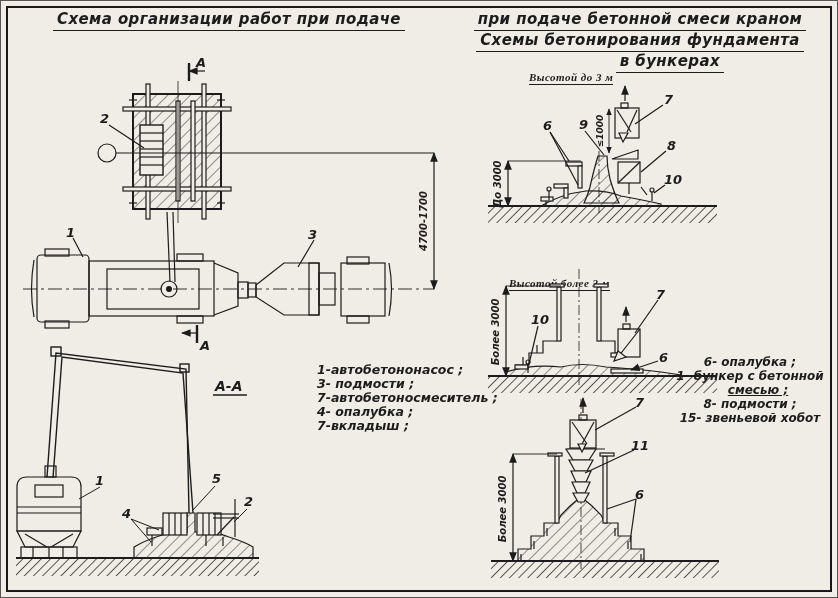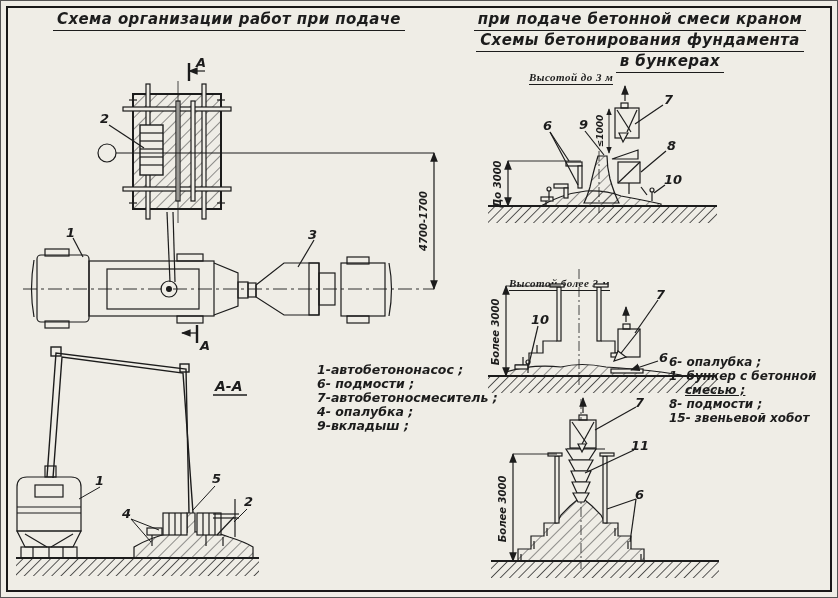--- a/index.html
+++ b/index.html
@@ -216,24 +216,24 @@
       <line x1="99" y1="486" x2="78" y2="498"></line>
       <line x1="130" y1="518" x2="158" y2="529"></line>
       <line x1="130" y1="518" x2="150" y2="541"></line>
       <line x1="214" y1="485" x2="192" y2="509"></line>
       <line x1="246" y1="508" x2="233" y2="521"></line>
     </g>
   </svg>
 
   <div class="abs legend" style="left:292px;top:362px;margin-left:24px;">
     <div class="row">1-автобетононасос ;</div>
-    <div class="row">6- подмости ;</div>
+    <div class="row">3- подмости ;</div>
     <div class="row">7-автобетоносмеситель ;</div>
     <div class="row">4- опалубка ;</div>
-    <div class="row">9-вкладыш ;</div>
+    <div class="row">7-вкладыш ;</div>
   </div>
 
   <svg class="abs" style="left:480px;top:60px;" width="350" height="525" viewBox="480 60 350 525">
     <g fill="none" stroke="#1c1c1c" stroke-width="1.2">
 
       <g>
         <line x1="487" y1="205" x2="716" y2="205" stroke-width="2"></line>
         <rect x="487" y="206" width="229" height="16" fill="url(#ghatch)" stroke="none"></rect>
 
         <path d="M540,205 Q560,193 585,190 Q605,189 620,195 Q642,199 660,203 L660,205 Z" fill="url(#hatch)"></path>
@@ -378,21 +378,21 @@
     <text class="callout" x="655" y="298">7</text>
     <text class="callout" x="658" y="361">6</text>
     <text class="dimtxt" text-anchor="middle" transform="rotate(-90 498 331)" x="498" y="331">Более 3000</text>
 
     <text class="callout" x="634" y="406">7</text>
     <text class="callout" x="630" y="449">11</text>
     <text class="callout" x="634" y="498">6</text>
     <text class="dimtxt" text-anchor="middle" transform="rotate(-90 505 508)" x="505" y="508">Более 3000</text>
   </svg>
 
-  <div class="abs legend rlegend" style="left:668px;top:355px;width:162px;">
+  <div class="abs legend rlegend" style="left:668px;top:355px;width:162px;text-align:center;">
     <div class="row">6- опалубка ;</div>
     <div class="row">1- бункер с бетонной</div>
     <div class="row indent">смесью ;</div>
     <div class="row">8- подмости ;</div>
     <div class="row">15- звеньевой хобот</div>
   </div>
 
 </div>
 
 </body></html>

